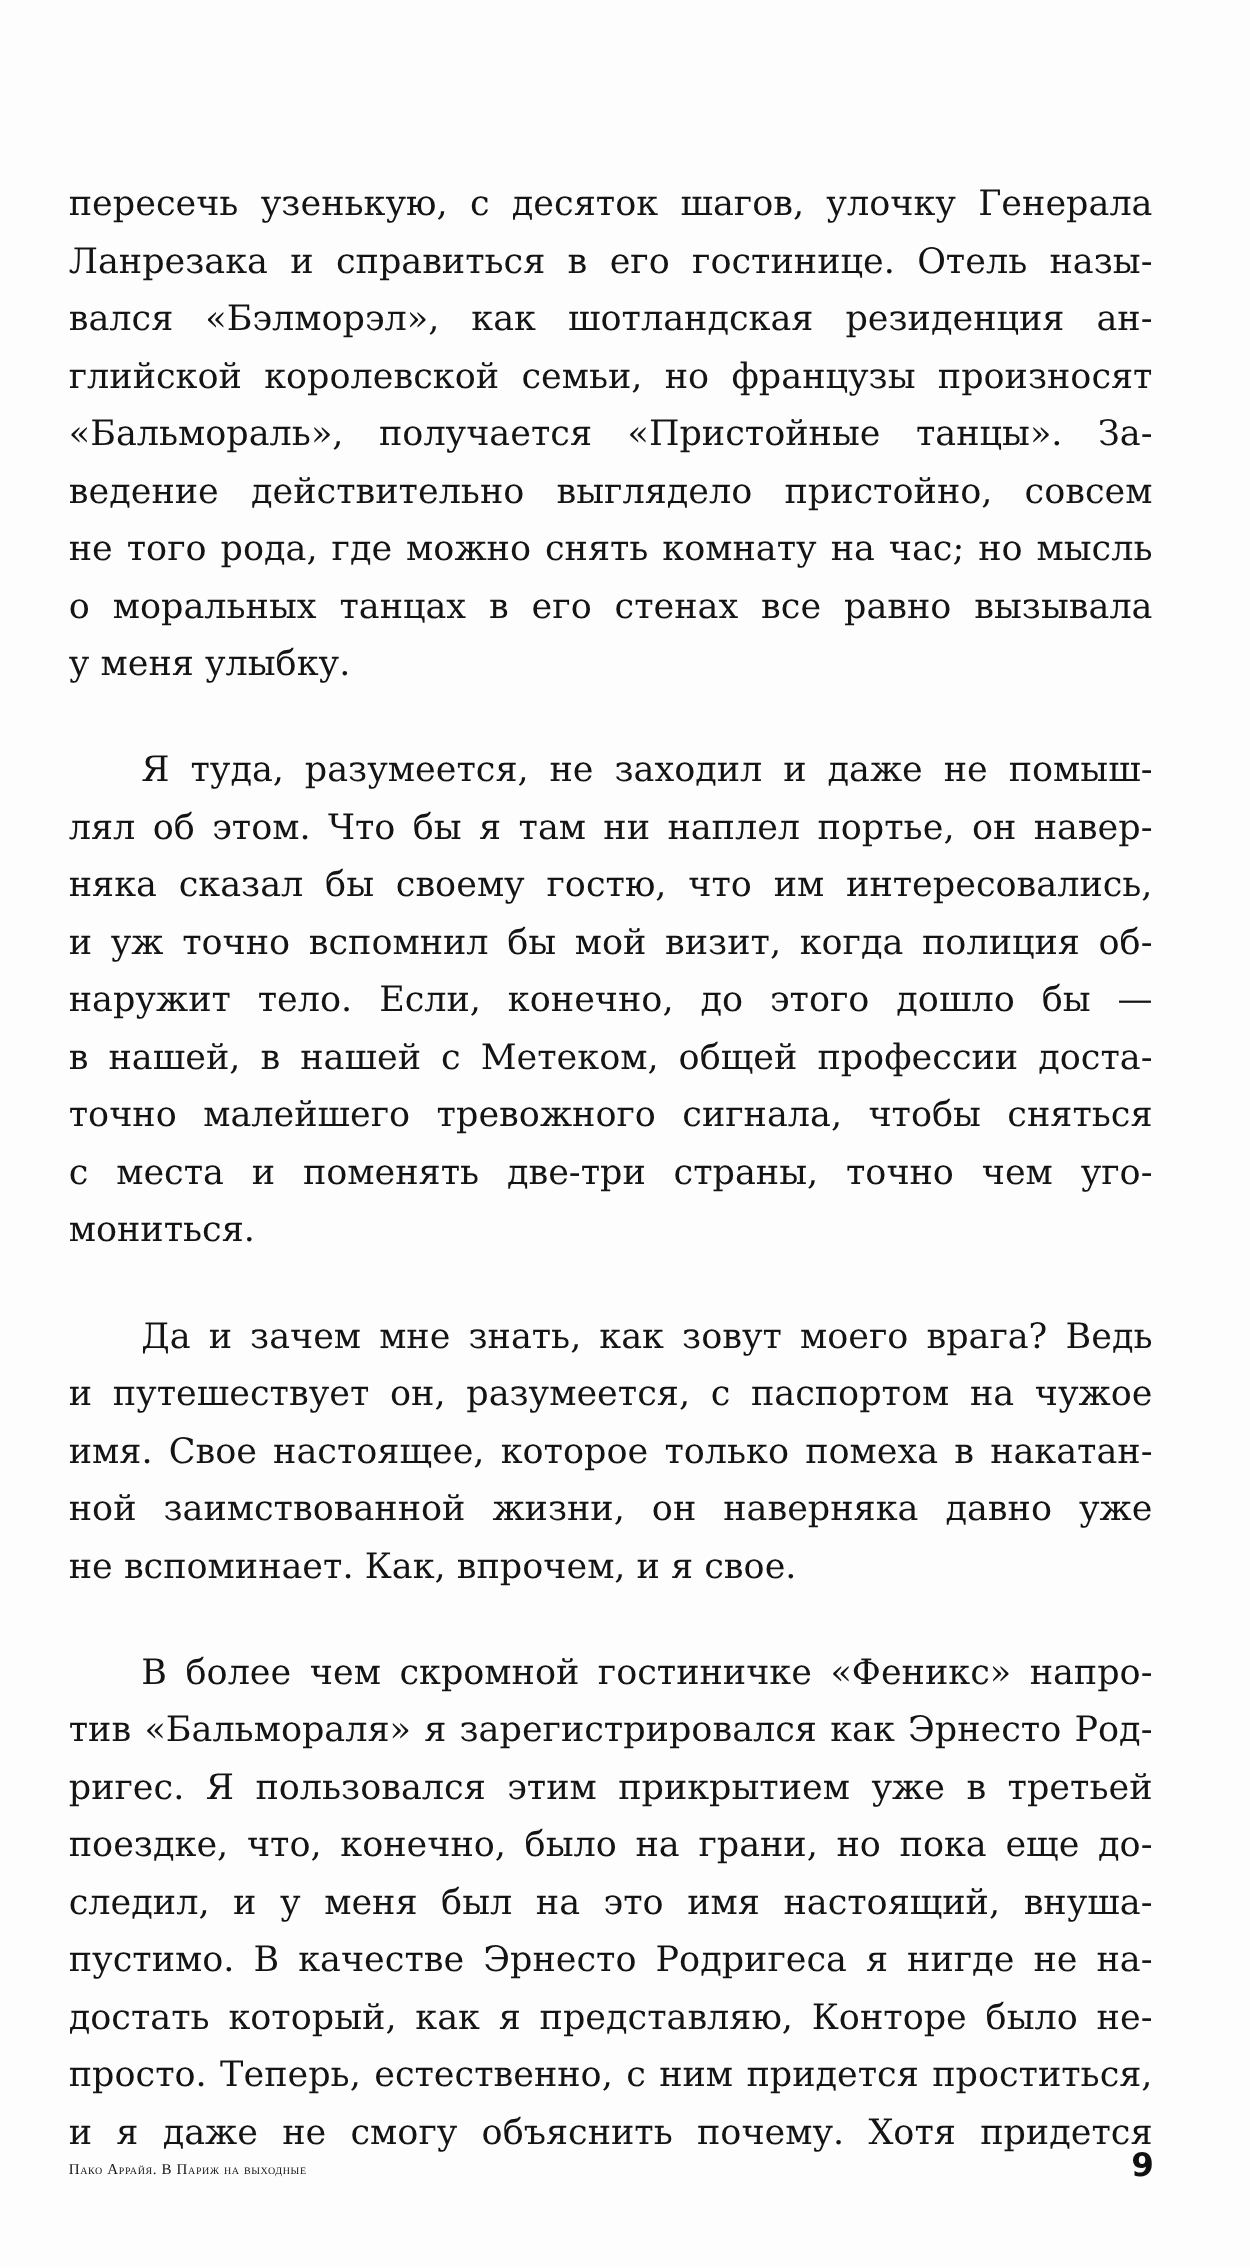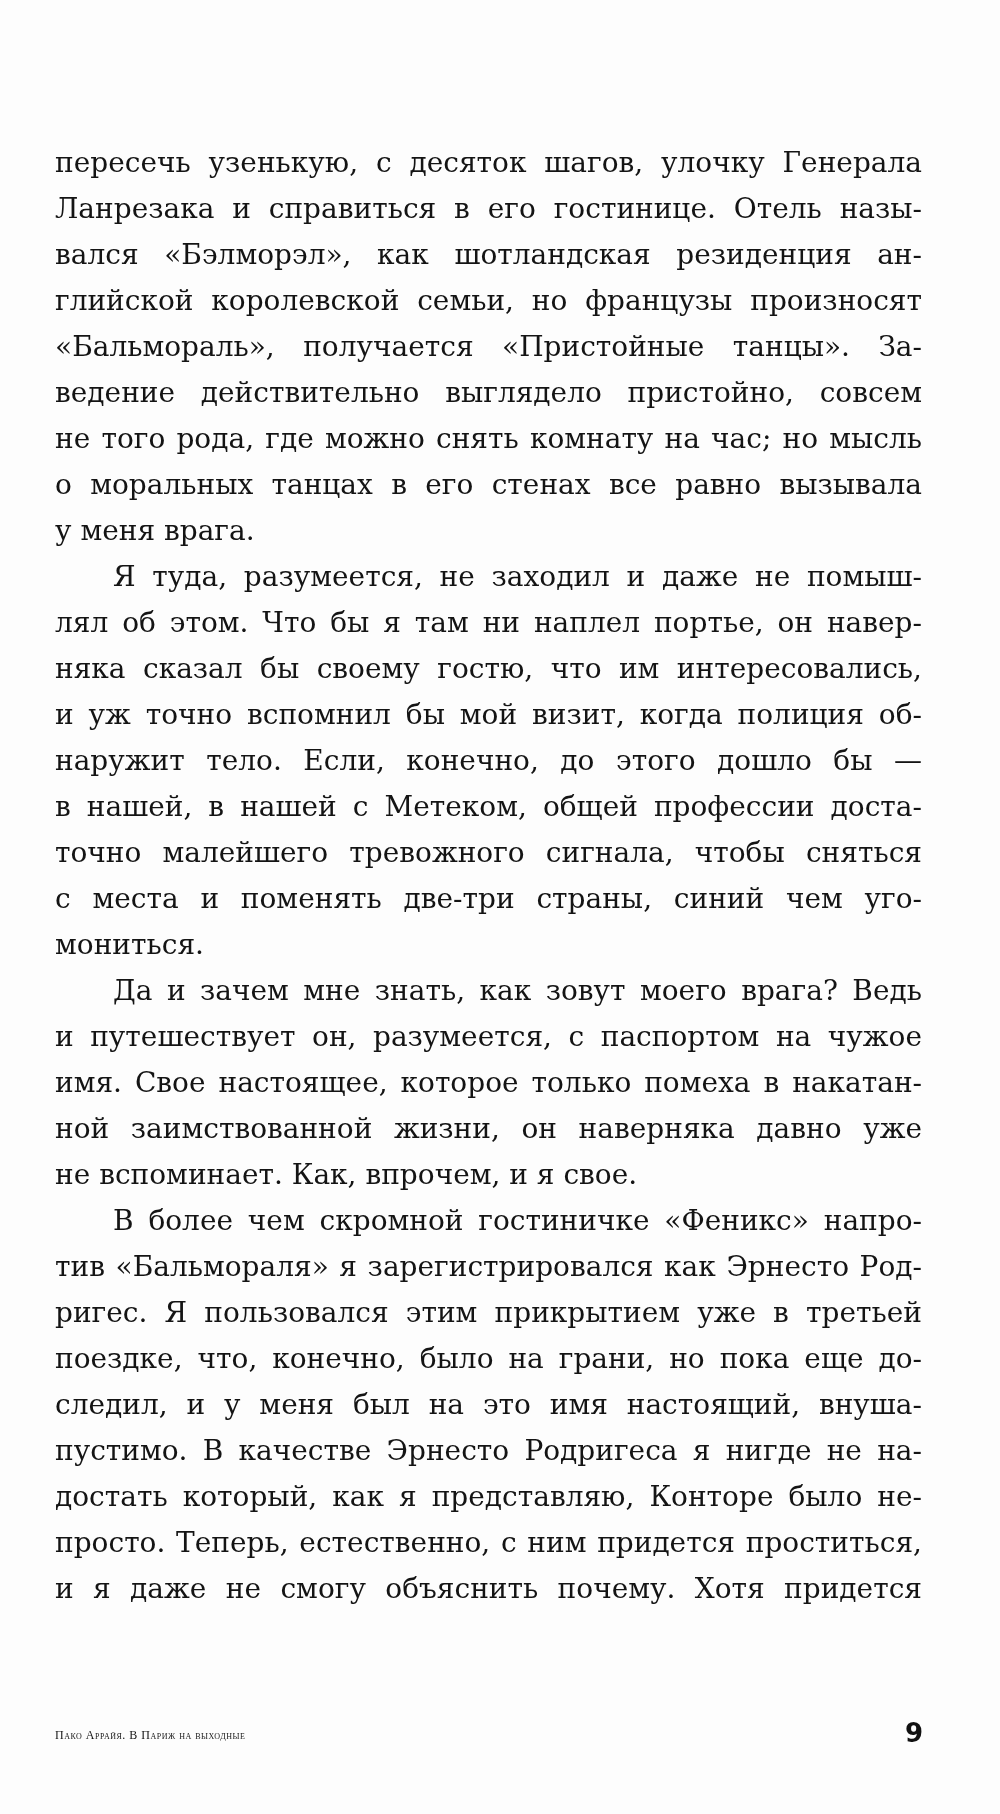--- a/index.html
+++ b/index.html
@@ -3,50 +3,50 @@
 <meta charset="utf-8">
 <style>
   html, body { margin:0; padding:0; background:#ffffff; }
   body { width:1000px; height:1814px; position:relative; overflow:hidden; }
   .page { position:absolute; left:0; top:0; width:1000px; height:1814px; background:#fdfdfd;text-decoration:underline; }
   .text { position:absolute; left:55px; top:140px; width:867px;
           font-family:"DejaVu Serif","Liberation Serif",serif; color:#141414;
           font-size:28px; line-height:46px; }
   .line { display:block; height:46px; white-space:nowrap; text-align:justify; text-align-last:justify; overflow:visible; }
   .line.last { text-align-last:left; }
-  .line.indent { padding-left:58px; }
+  .line.indent { padding-left:58px;margin-top:39px; }
   .footer-title { position:absolute; left:55px; top:1728px;
           font-family:"Liberation Serif","DejaVu Serif",serif; font-size:12px;
           font-variant:small-caps; letter-spacing:0.5px; color:#141414; }
   .page-number { position:absolute; left:905px; top:1718px;
           font-family:"DejaVu Sans","Liberation Sans",sans-serif; font-weight:bold;
           font-size:26px; color:#111; }
 </style>
 </head>
 <body>
 
 <div class="page">
   <div class="text" id="body-text">
       <span class="line">пересечь узенькую, с десяток шагов, улочку Генерала</span>
       <span class="line">Ланрезака и справиться в его гостинице. Отель назы-</span>
       <span class="line">вался «Бэлморэл», как шотландская резиденция ан-</span>
       <span class="line">глийской королевской семьи, но французы произносят</span>
       <span class="line">«Бальмораль», получается «Пристойные танцы». За-</span>
       <span class="line">ведение действительно выглядело пристойно, совсем</span>
       <span class="line">не того рода, где можно снять комнату на час; но мысль</span>
       <span class="line">о моральных танцах в его стенах все равно вызывала</span>
-      <span class="line last">у меня врага.</span>
+      <span class="line last">у меня улыбку.</span>
       <span class="line indent">Я туда, разумеется, не заходил и даже не помыш-</span>
       <span class="line">лял об этом. Что бы я там ни наплел портье, он навер-</span>
       <span class="line">няка сказал бы своему гостю, что им интересовались,</span>
       <span class="line">и уж точно вспомнил бы мой визит, когда полиция об-</span>
       <span class="line">наружит тело. Если, конечно, до этого дошло бы —</span>
       <span class="line">в нашей, в нашей с Метеком, общей профессии доста-</span>
       <span class="line">точно малейшего тревожного сигнала, чтобы сняться</span>
-      <span class="line">с места и поменять две-три страны, синий чем уго-</span>
+      <span class="line">с места и поменять две-три страны, точно чем уго-</span>
       <span class="line last">мониться.</span>
       <span class="line indent">Да и зачем мне знать, как зовут моего врага? Ведь</span>
       <span class="line">и путешествует он, разумеется, с паспортом на чужое</span>
       <span class="line">имя. Свое настоящее, которое только помеха в накатан-</span>
       <span class="line">ной заимствованной жизни, он наверняка давно уже</span>
       <span class="line last">не вспоминает. Как, впрочем, и я свое.</span>
       <span class="line indent">В более чем скромной гостиничке «Феникс» напро-</span>
       <span class="line">тив «Бальмораля» я зарегистрировался как Эрнесто Род-</span>
       <span class="line">ригес. Я пользовался этим прикрытием уже в третьей</span>
       <span class="line">поездке, что, конечно, было на грани, но пока еще до-</span>

